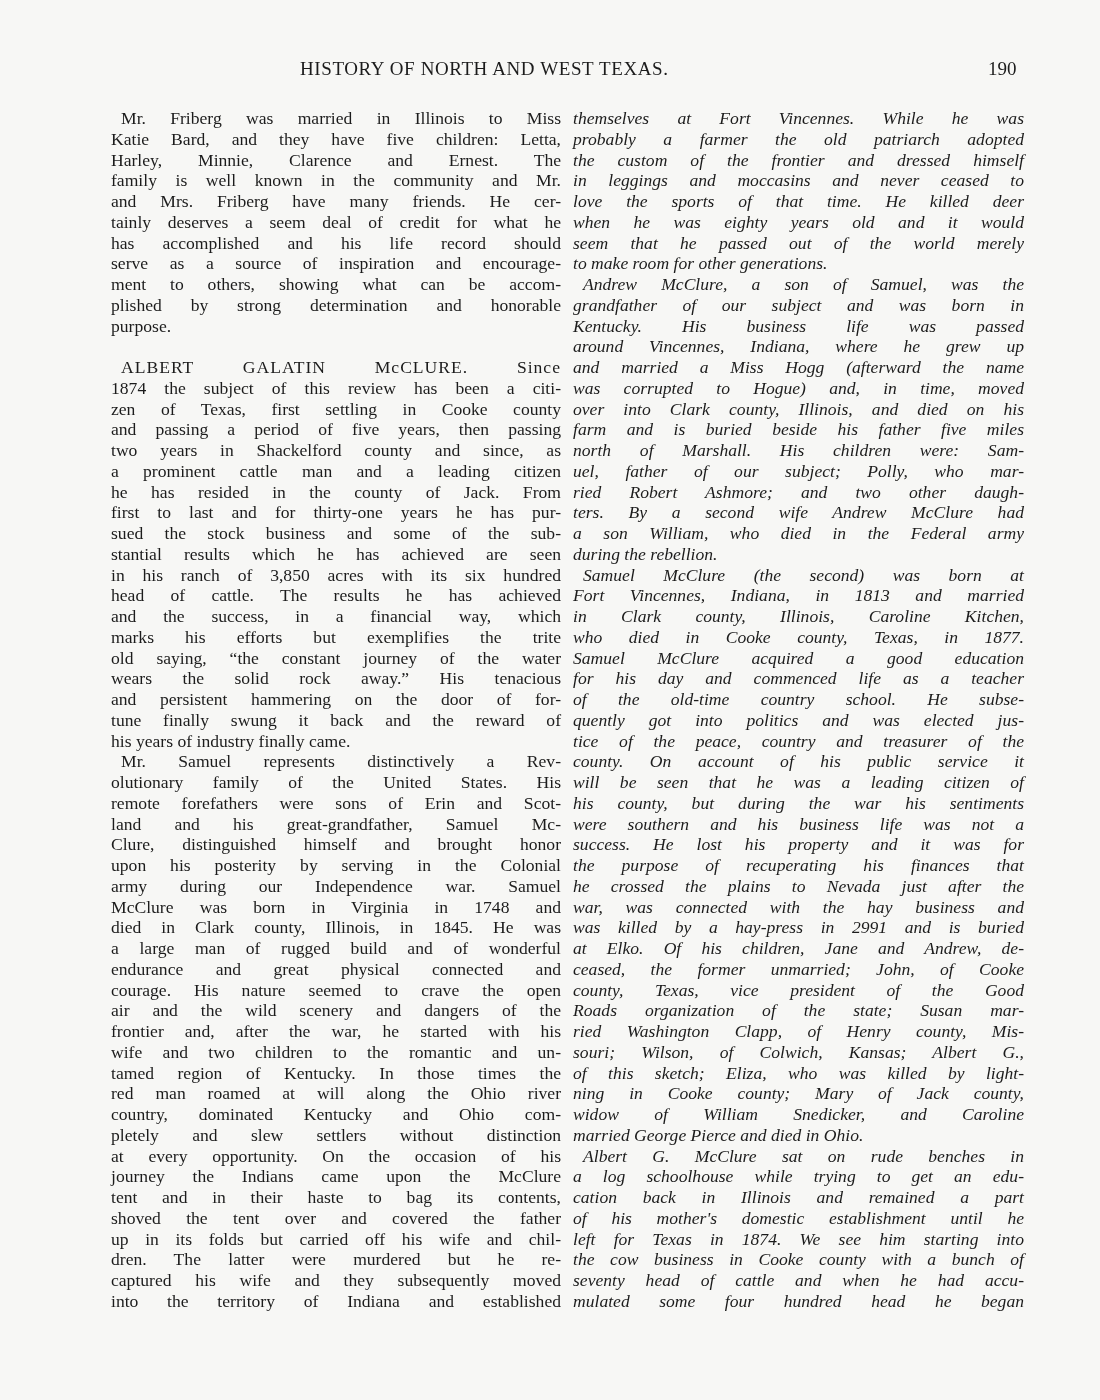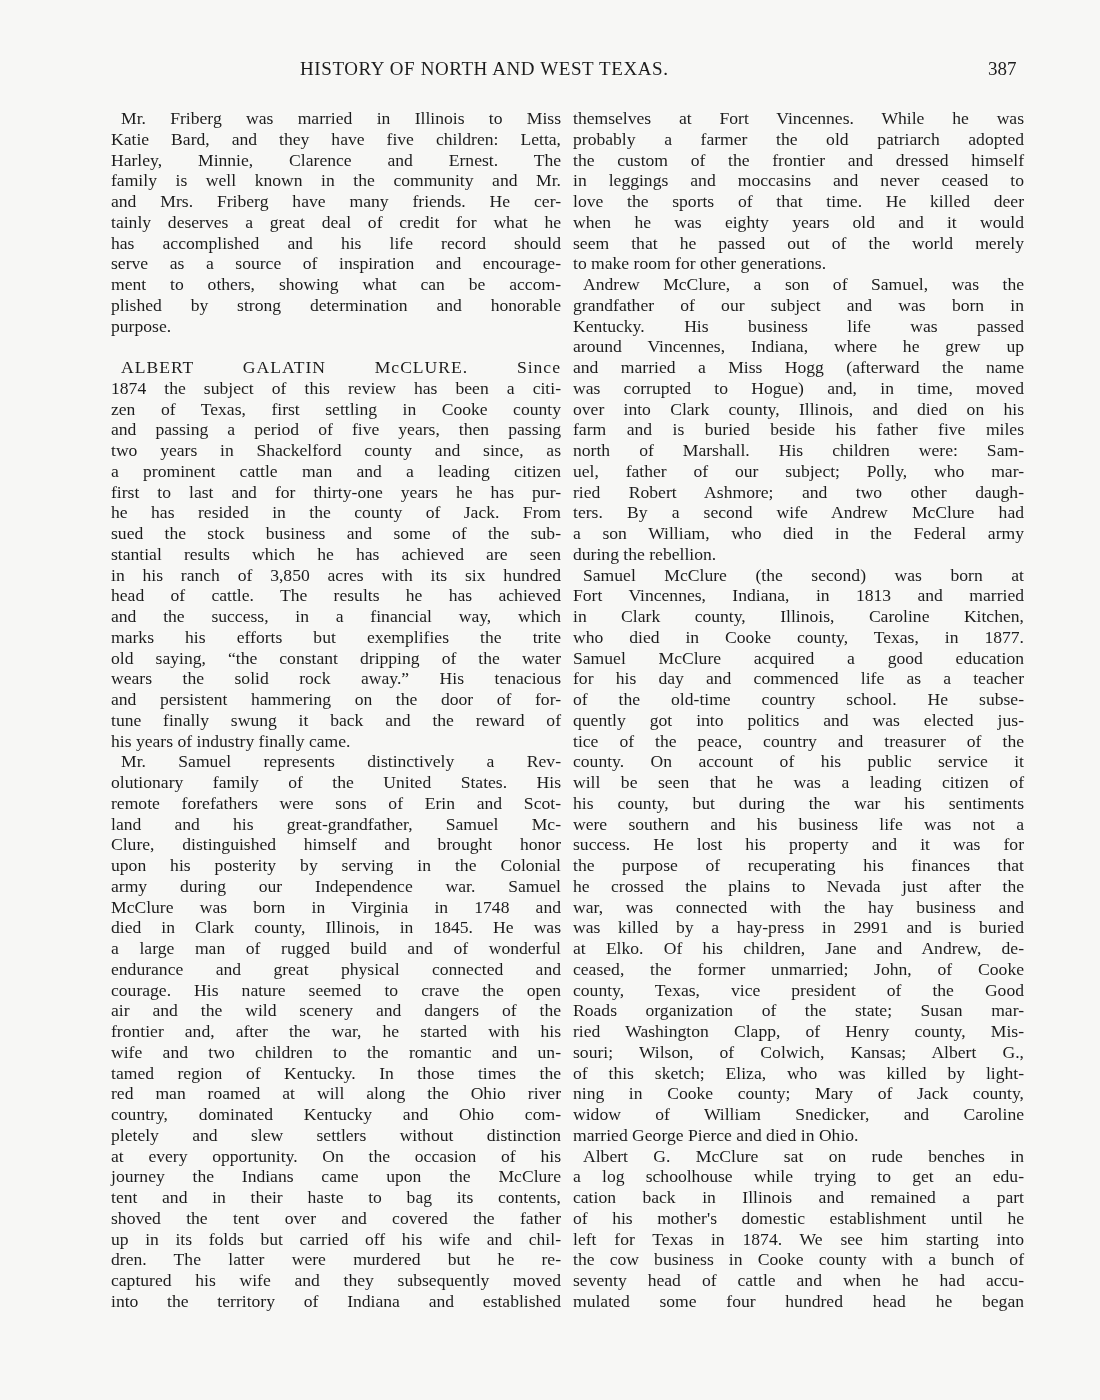--- a/index.html
+++ b/index.html
@@ -17,69 +17,69 @@
     position: absolute; left: 300px; top: 0;
     font-size: 19px; letter-spacing: 0.6px; white-space: nowrap;
   }
   .page-number {
     position: absolute; left: 988px; top: 0; font-size: 19px;
   }
   .column {
     position: absolute; top: 108px; width: 450px;
   }
   .col-left { left: 111px; font-family: Liberation Serif, serif; }
-  .col-right { left: 573px; width: 451px; }
+  .col-right { left: 573px; width: 451px; font-style: italic; }
   .line {
     display: block; height: 20.75px; line-height: 20.75px;
     font-size: 17.6px; white-space: nowrap;
     text-align: justify; text-align-last: justify;
   }
   .line.last { text-align-last: left; }
   .line.indent { padding-left: 10px; }
   .line.gap { height: 20.75px; }
   .heading-name { letter-spacing: 1px; }
 </style>
 </head>
 <body>
 
 <div class="page-header">
   <span class="running-title">HISTORY OF NORTH AND WEST TEXAS.</span>
-  <span class="page-number">387</span>
+  <span class="page-number">190</span>
 </div>
 
 <div class="column col-left">
 
   <span class="line indent">Mr. Friberg was married in Illinois to Miss</span>
   <span class="line">Katie Bard, and they have five children: Letta,</span>
   <span class="line">Harley, Minnie, Clarence and Ernest.  The</span>
   <span class="line">family is well known in the community and Mr.</span>
   <span class="line">and Mrs. Friberg have many friends.  He cer-</span>
-  <span class="line">tainly deserves a great deal of credit for what he</span>
+  <span class="line">tainly deserves a seem deal of credit for what he</span>
   <span class="line">has accomplished and his life record should</span>
   <span class="line">serve as a source of inspiration and encourage-</span>
   <span class="line">ment to others, showing what can be accom-</span>
   <span class="line">plished by strong determination and honorable</span>
   <span class="line last">purpose.</span>
   <span class="line gap"></span>
 
   <span class="line indent heading-name">ALBERT GALATIN McCLURE.  Since</span>
   <span class="line">1874 the subject of this review has been a citi-</span>
   <span class="line">zen of Texas, first settling in Cooke county</span>
   <span class="line">and passing a period of five years, then passing</span>
   <span class="line">two years in Shackelford county and since, as</span>
   <span class="line">a prominent cattle man and a leading citizen</span>
+  <span class="line">he has resided in the county of Jack.  From</span>
   <span class="line">first to last and for thirty-one years he has pur-</span>
-  <span class="line">he has resided in the county of Jack.  From</span>
   <span class="line">sued the stock business and some of the sub-</span>
   <span class="line">stantial results which he has achieved are seen</span>
   <span class="line">in his ranch of 3,850 acres with its six hundred</span>
   <span class="line">head of cattle.  The results he has achieved</span>
   <span class="line">and the success, in a financial way, which</span>
   <span class="line">marks his efforts but exemplifies the trite</span>
-  <span class="line">old saying, “the constant dripping of the water</span>
+  <span class="line">old saying, “the constant journey of the water</span>
   <span class="line">wears the solid rock away.”  His tenacious</span>
   <span class="line">and persistent hammering on the door of for-</span>
   <span class="line">tune finally swung it back and the reward of</span>
   <span class="line last">his years of industry finally came.</span>
 
   <span class="line indent">Mr. Samuel represents distinctively a Rev-</span>
   <span class="line">olutionary family of the United States.  His</span>
   <span class="line">remote forefathers were sons of Erin and Scot-</span>
   <span class="line">land and his great-grandfather, Samuel Mc-</span>
   <span class="line">Clure, distinguished himself and brought honor</span>

